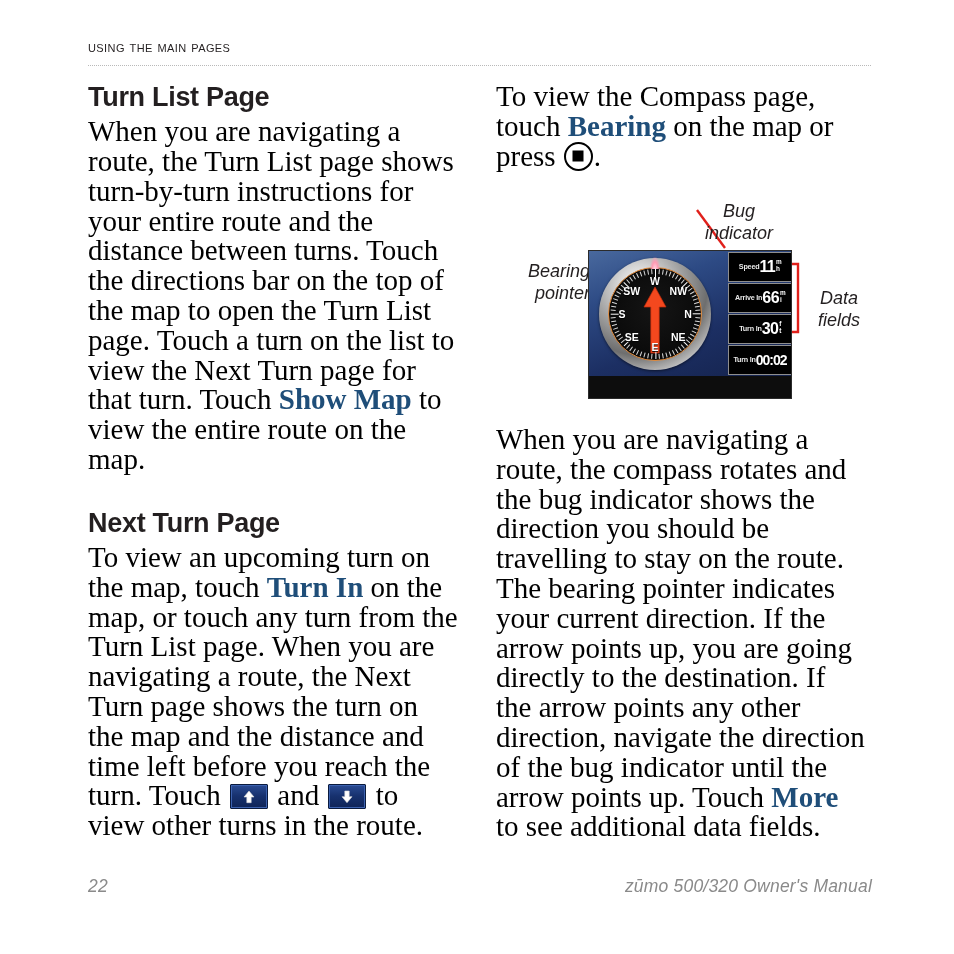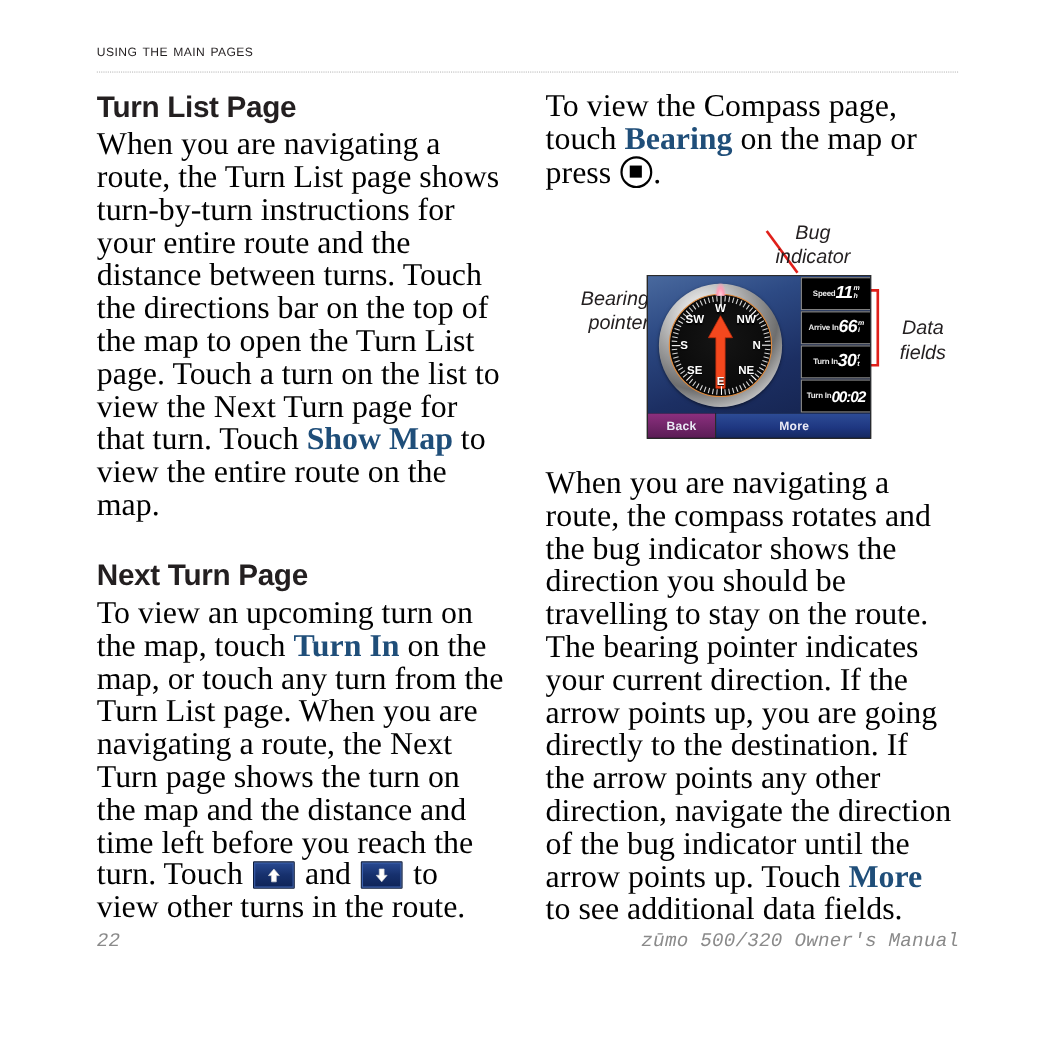--- a/index.html
+++ b/index.html
@@ -256,22 +256,20 @@
     letter-spacing: -0.2px;
   }
   .field-val {
     font-family: "Liberation Sans", sans-serif;
     font-weight: bold;
     font-size: 16px;
     color: #ffffff;
     line-height: 16px;
     letter-spacing: -0.6px;
     display: flex;
-    align-items: center;
-    font-style: italic;
   }
   .field-val.small { font-size: 14px; letter-spacing: -1px; }
   .field-unit {
     display: inline-block;
     font-family: "Liberation Sans", sans-serif;
     font-weight: bold;
     font-size: 6.4px;
     line-height: 6.6px;
     color: #ffffff;
     margin-left: 1px;
@@ -303,26 +301,26 @@
     font-weight: bold;
     font-size: 11px;
     color: #eaeaf5;
     letter-spacing: 0.2px;
   }
 
   
   .footer {
     position: absolute;
     left: 88px;
-    top: 846px;
+    top: 876px;
     width: 784px;
     display: flex;
     justify-content: space-between;
     align-items: baseline;
-    font-family: Liberation Mono, monospace;
+    font-family: Liberation Sans, sans-serif;
     font-style: italic;
     font-size: 17.5px;
     color: #8a8a8a;
   }
   .footer-page { letter-spacing: 0.2px; }
   .footer-doc  { letter-spacing: 0.2px; }
 </style>
 </head>
 <body>
 
@@ -500,28 +498,20 @@
                   <div>t</div>
                 </span></div>
             </div>
             <div class="field">
               <div class="field-lbl">Turn In</div>
               <div class="field-val small">00:02</div>
             </div>
           </div>
       </div>
 
-      <div class="dev-bottom">
-        <div class="btn-back">
-          <span class="btn-lbl">Back</span>
-        </div>
-        <div class="btn-more">
-          <span class="btn-lbl">More</span>
-        </div>
-      </div>
     </div>
   </div>
 
   <div class="col col-right" style="top:425px;">
     <p class="body"><span>When you are navigating a route, the compass rotates and the bug indicator shows the direction you should be travelling to stay on the route. The bearing pointer indicates your current direction. If the arrow points up, you are going directly to the destination. If the arrow points any other direction, navigate the direction of the bug indicator until the arrow points up. Touch </span><span class="lnk">More</span><span> to see additional data fields.</span></p>
   </div>
 
   <div class="footer">
     <div class="footer-page">22</div>
     <div class="footer-doc">zūmo 500/320 Owner's Manual</div>

